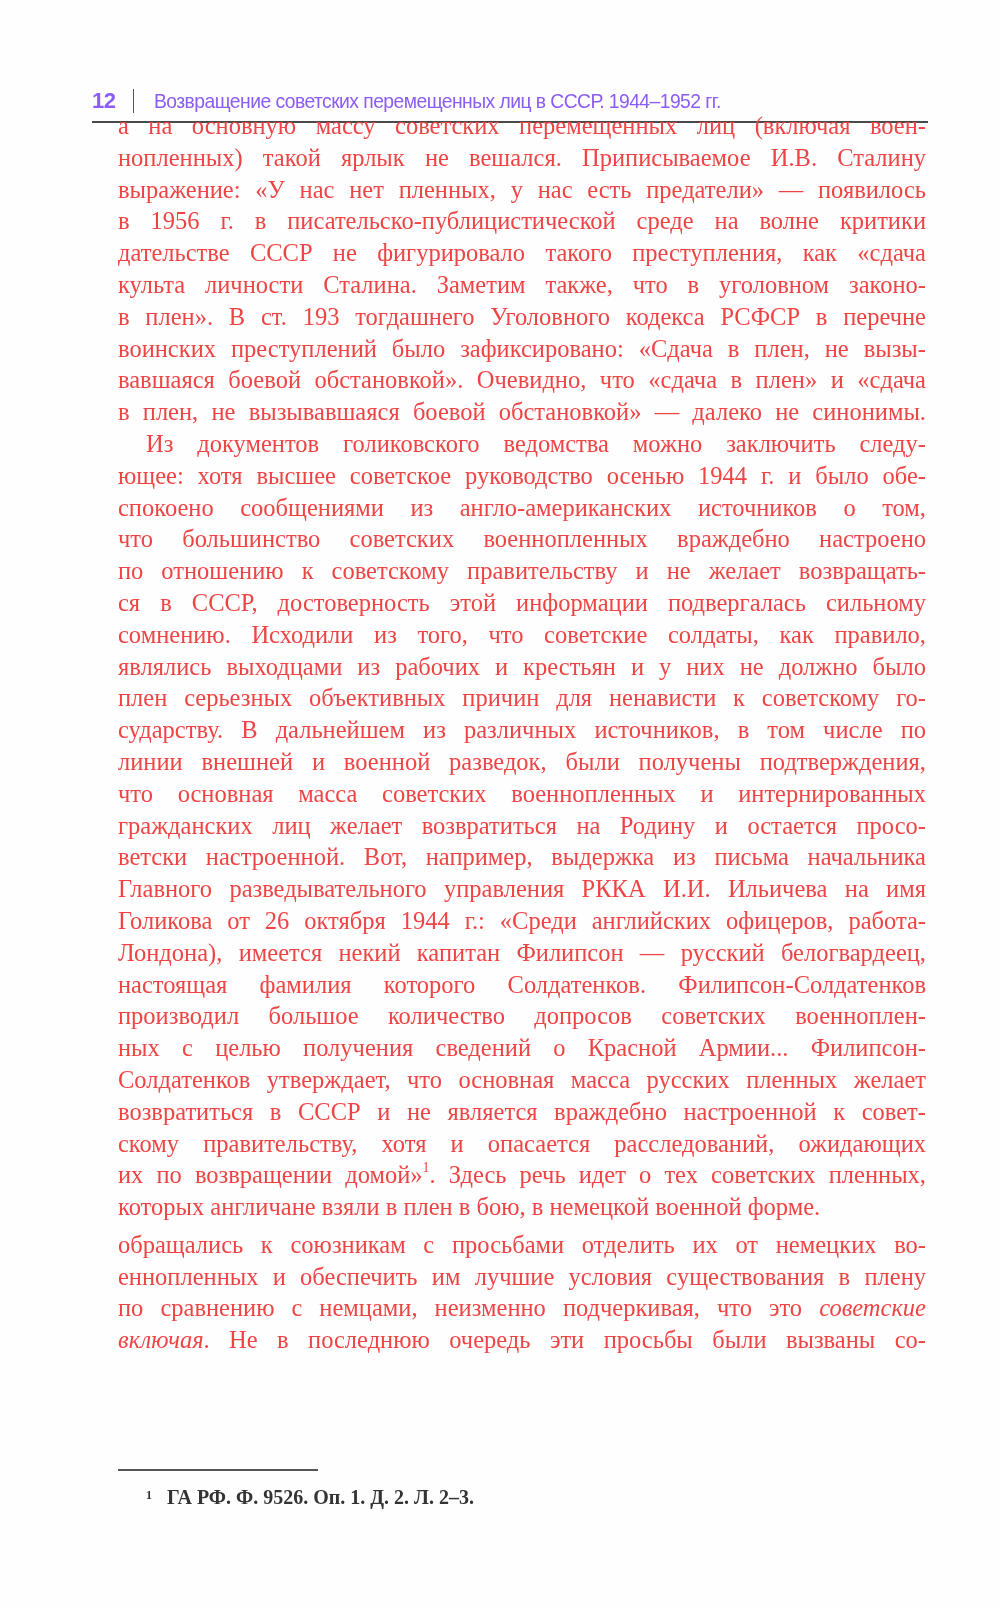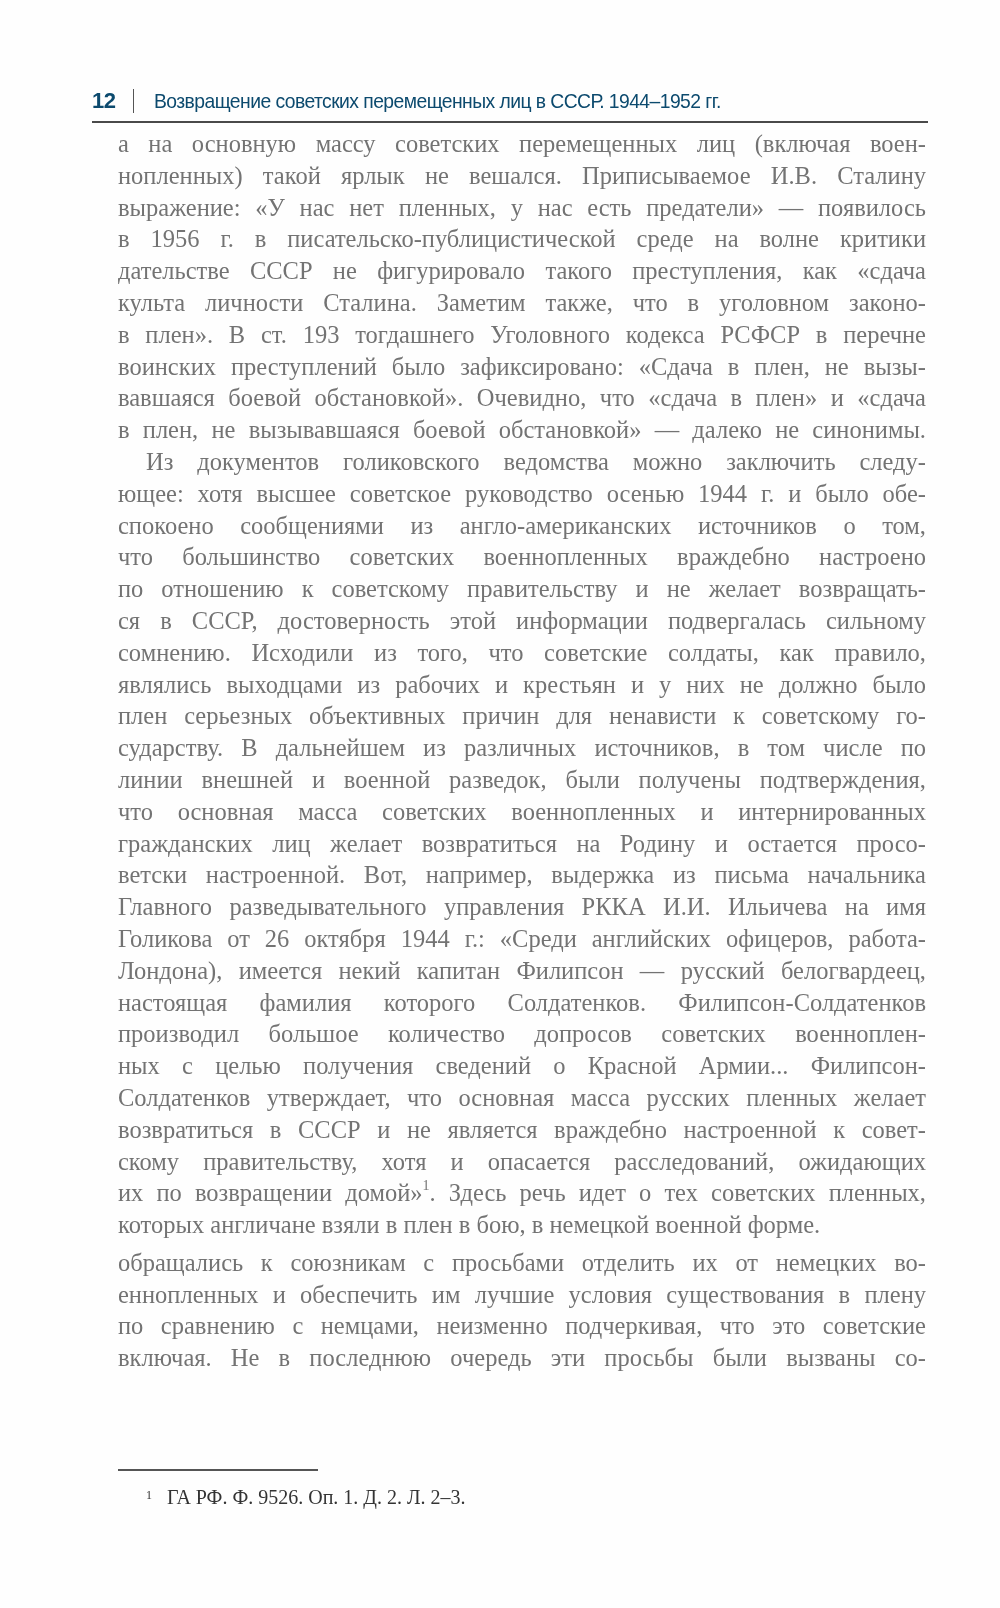--- a/index.html
+++ b/index.html
@@ -22,21 +22,21 @@
       background: #fefefe;
     }
     .running-head {
       position: absolute;
       left: 92px;
       top: 84px;
       width: 836px;
       height: 34px;
       font-family: "Liberation Sans", sans-serif;
       font-size: 21px;
-      color: #0c4a6e;
+      color: #8b5cf6;
       display: flex;
       align-items: center;
       letter-spacing: -0.6px;
     }
     .running-head .folio {
       font-weight: bold;
       font-size: 22px;
       margin-right: 18px;
     }
     .running-head .sep {
@@ -55,26 +55,26 @@
       position: absolute;
       left: 92px;
       top: 121px;
       width: 836px;
       height: 2px;
       background: #4a4a4a;
     }
     .text-block {
       position: absolute;
       left: 118px;
-      top: 128px;
+      top: 110px;
       width: 808px;
       font-family: "Liberation Serif", serif;
       font-size: 24.5px;
       line-height: 31.8px;
-      color: #737373;
+      color: #ef4444;
     }
     .line {
       display: block;
       white-space: nowrap;
       text-align: justify;
       text-align-last: justify;
       height: 31.8px;
       overflow: visible;
     }
     .line.indent {
@@ -87,37 +87,39 @@
       height: 6px;
     }
     sup.fnref {
       font-size: 14px;
       vertical-align: top;
       line-height: 1;
       position: relative;
       top: 2px;
     }
     .ital {
+      font-style: italic;
     }
     .fn-rule {
       position: absolute;
       left: 118px;
       top: 1469px;
       width: 200px;
       height: 1.5px;
       background: #555;
     }
     .footnote {
       position: absolute;
       left: 146px;
       top: 1486px;
       font-family: "Liberation Serif", serif;
       font-size: 20px;
       color: #333;
       white-space: nowrap;
+      font-weight: bold;
     }
     .footnote .fnmark {
       font-size: 12px;
       vertical-align: top;
       position: relative;
       top: 2px;
       margin-right: 10px;
     }
   </style>
 </head>

